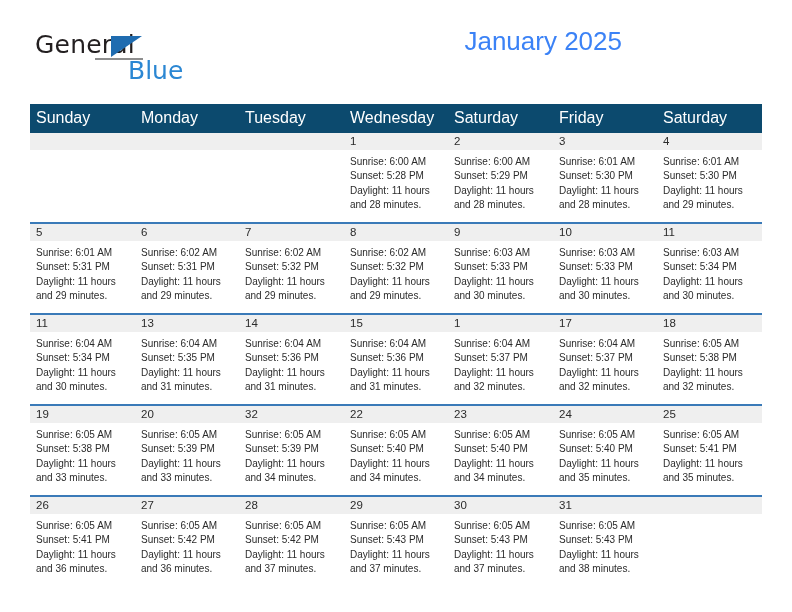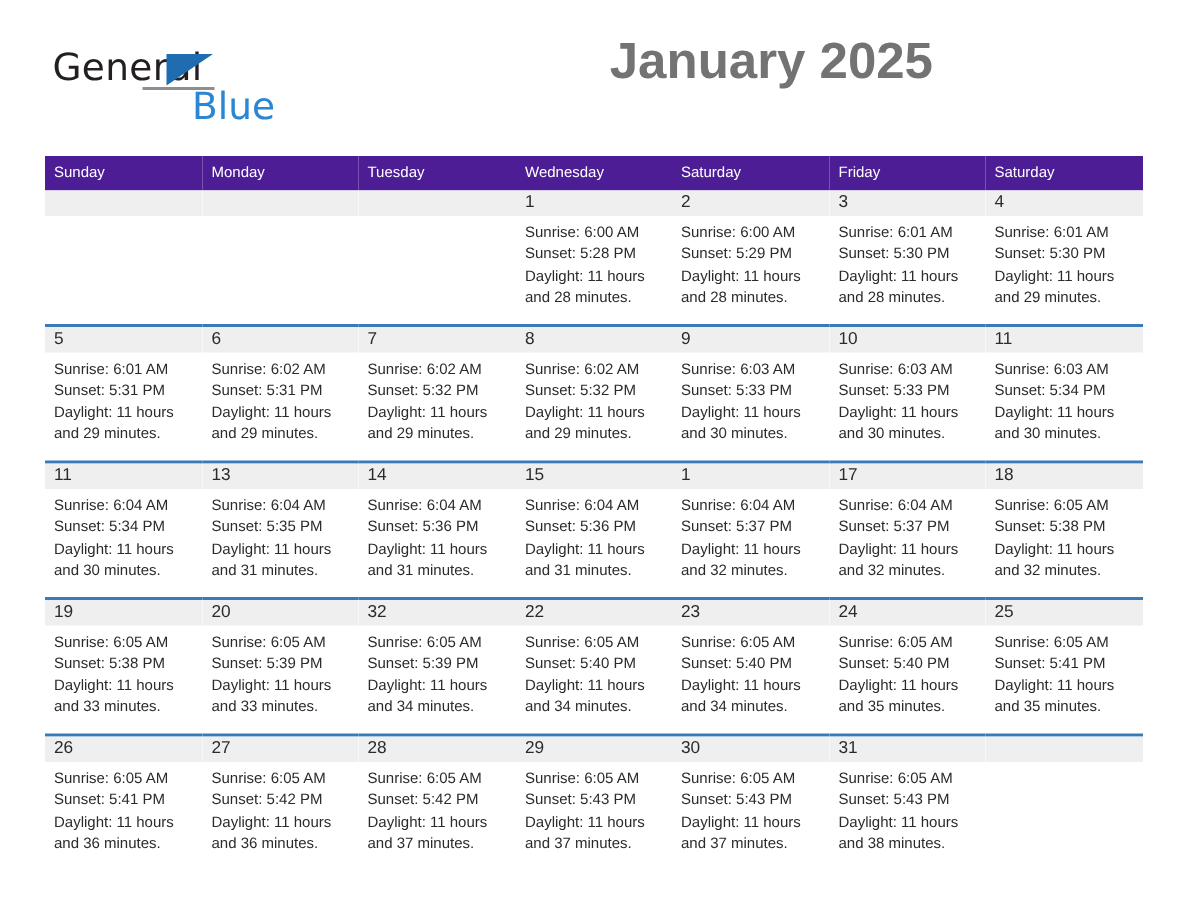--- a/index.html
+++ b/index.html
@@ -72,23 +72,23 @@
     background: #8e8e8e;
   }
 
   .title-wrap {
     position: absolute;
     right: 0;
     top: 0;
     text-align: right;
   }
   .cal-title {
-    font-size: 34px;
-    font-weight: bold;
-    color: #737373;
+    font-size: 26px;
+    font-weight: normal;
+    color: #3b82f6;
     line-height: 30px;
     white-space: nowrap;
   }
   .cal-subtitle {
     margin-top: 9px;
     font-size: 14.5px;
     color: #1c1c1c;
     line-height: 17px;
     white-space: nowrap;
   }
@@ -99,23 +99,23 @@
     left: 30px;
     top: 104px;
     width: 732px;
   }
   table.cal {
     border-collapse: collapse;
     table-layout: fixed;
     width: 732px;
   }
   table.cal th {
-    background: #4c1d95;
+    background: #0c4a6e;
     color: #ffffff;
-    font-size: 10px;
+    font-size: 16px;
     font-weight: normal;
     text-align: left;
     padding: 5px 0 6px 6px;
     height: 12px;
     border: none;
   }
   table.cal td {
     vertical-align: top;
     padding: 0;
     border: none;

